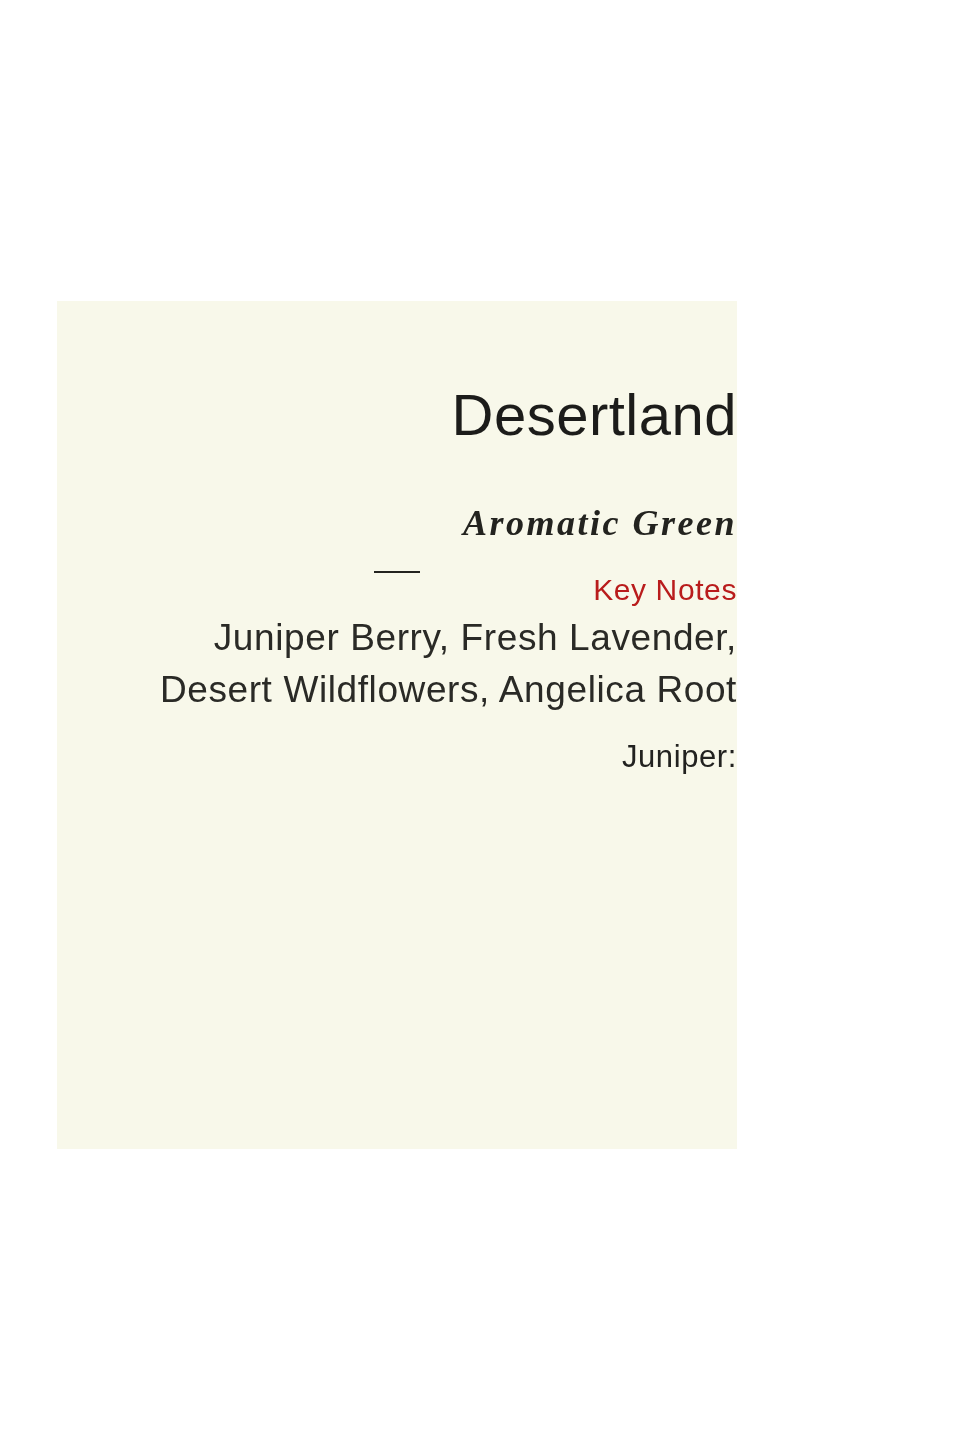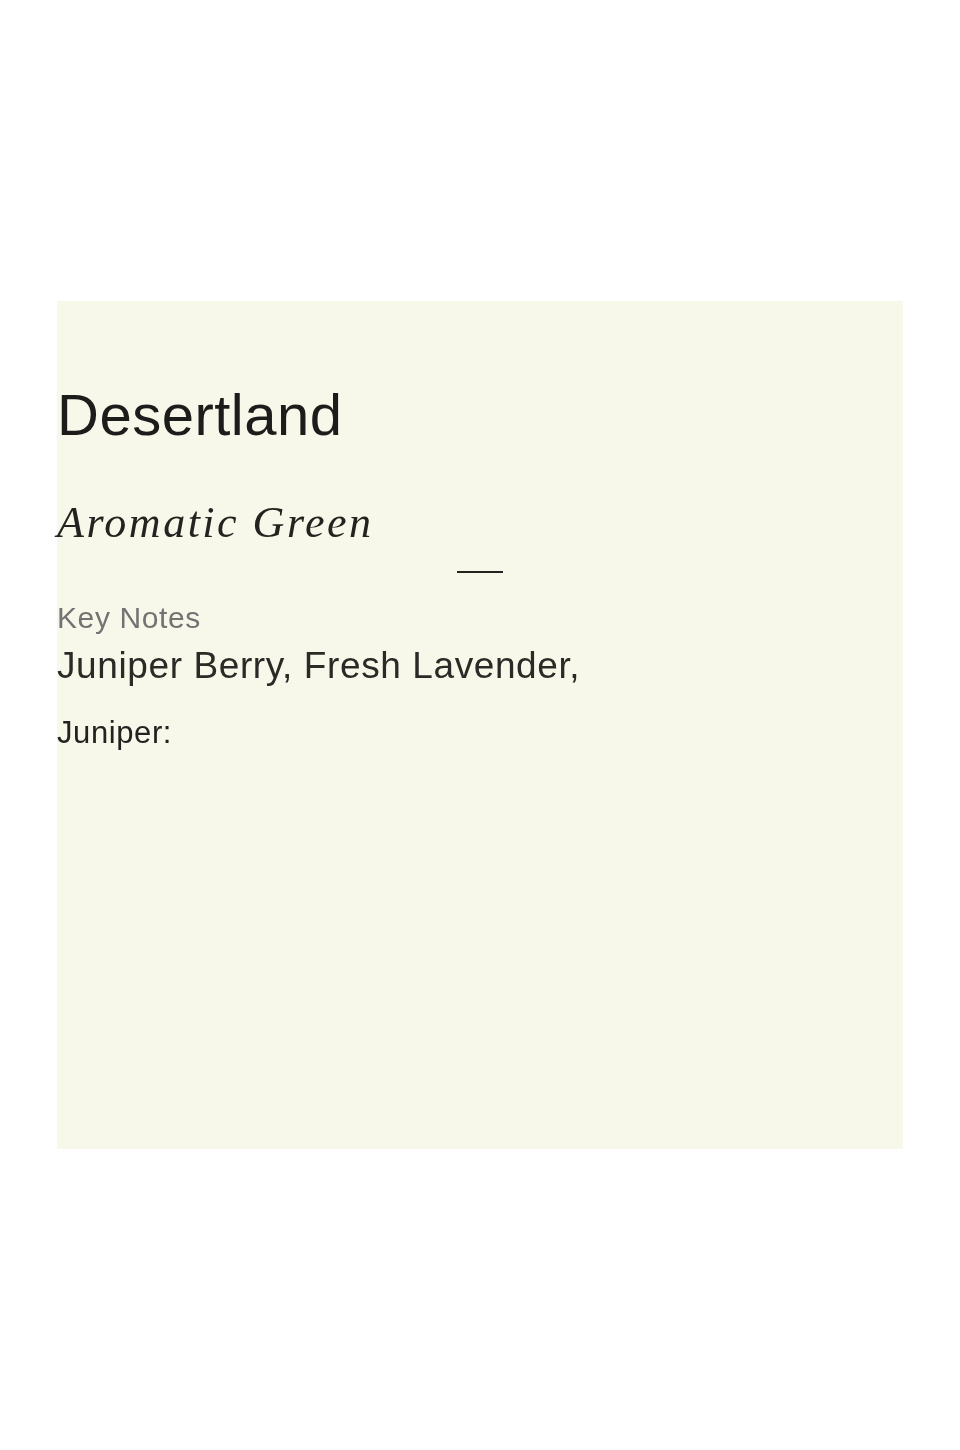--- a/index.html
+++ b/index.html
@@ -16,61 +16,60 @@
     position: relative;
     width: 960px;
     height: 1450px;
     background: #ffffff;
   }
 
   .info-panel {
     position: absolute;
     left: 57px;
     top: 301px;
-    width: 846px;
+    width: 680px;
     height: 848px;
     background: #F8F8EA;
-    text-align: left;
+    text-align: right;
     color: #1f1f1d;
     padding-top: 80px;
   }
 
   .product-title {
     font-size: 58px;
     line-height: 68px;
     font-weight: 400;
     letter-spacing: 0.5px;
     color: #1c1c1a;
   }
 
   .fragrance-subtitle {
     margin-top: 48px;
     font-family: "Liberation Serif", "DejaVu Serif", serif;
     font-style: italic;
-    font-size: 44px;
+    font-size: 36px;
     line-height: 52px;
-    font-weight: 400;
+    font-weight: 700;
     letter-spacing: 2.5px;
     color: #23231f;
   }
 
   .divider-line {
     width: 46px;
     height: 0;
     border-top: 2px solid #23231f;
     margin: 22px auto 0 auto;
   }
 
   .key-notes-label {
-    margin-top: 28px;
     font-size: 30px;
     line-height: 34px;
     font-weight: 300;
     letter-spacing: 0.6px;
-    color: #737373;
+    color: #b91c1c;
   }
 
   .note-heading {
     margin-top: 28px;
     font-size: 31px;
     line-height: 36px;
     font-weight: 400;
     letter-spacing: 0.6px;
     color: #222220;
   }
@@ -104,20 +103,23 @@
 
     <div class="key-notes-label">Key Notes</div>
 
     <div class="note-section first">
       <div class="note-lines">
         <div class="note-line">Juniper Berry, Fresh Lavender,</div>
       </div>
     </div>
 
     <div class="note-section">
+      <div class="note-lines">
+        <div class="note-line">Desert Wildflowers, Angelica Root</div>
+      </div>
     </div>
 
     <div class="note-section">
       <div class="note-heading">Juniper:</div>
     </div>
 
   </div>
 </div>
 
 </body></html>

